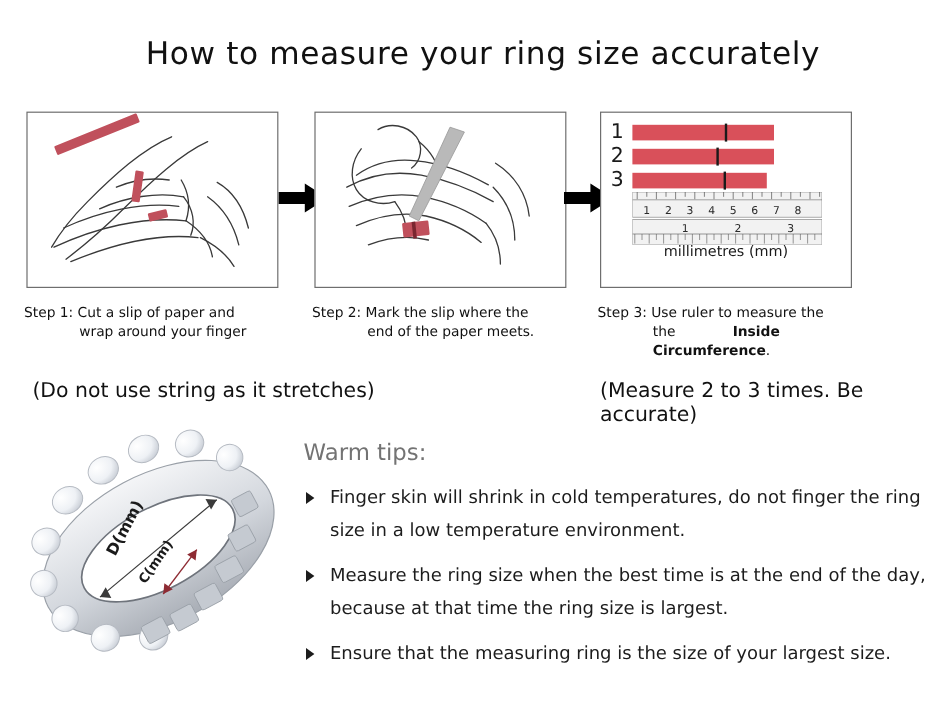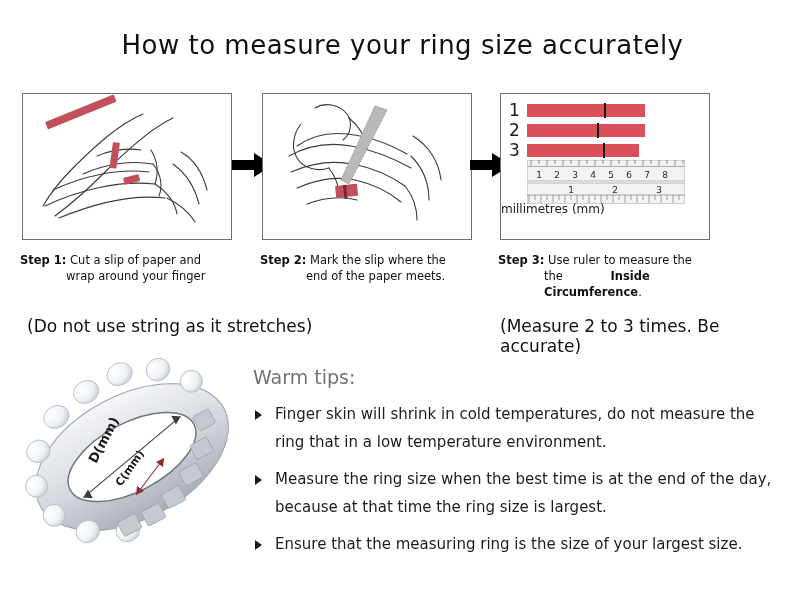--- a/index.html
+++ b/index.html
@@ -88,35 +88,35 @@
     position: absolute;
     left: 26px;
     top: 66px;
     width: 158px;
   }
   .ruler-label {
     position: absolute;
     left: 0;
     top: 108px;
     width: 208px;
-    text-align: left;
+    text-align: center;
     font-size: 12px;
     font-family: "DejaVu Sans", sans-serif;
     color: #1a1a1a;
   }
 
   
   .caption {
     position: absolute;
     font-family: "DejaVu Sans", sans-serif;
     font-size: 11.5px;
     line-height: 16px;
     color: #111111;
   }
-  .caption .lead { font-weight: bold; }
+  .caption .lead { font-weight: normal; }
   .caption .indent { display: block; padding-left: 46px; }
   .caption .strong { font-weight: bold; margin-left: 44px; }
   #cap-1 { left: 20px; top: 252px; width: 220px; }
   #cap-2 { left: 260px; top: 252px; width: 222px; }
   #cap-3 { left: 498px; top: 252px; width: 240px; }
 
   .note {
     position: absolute;
     font-family: "DejaVu Sans", sans-serif;
     font-size: 17px;
@@ -413,21 +413,21 @@
     <polygon points="146,106 138,110 145,115" fill="#8e2b33"></polygon>
   </g>
   <text x="103" y="135" transform="rotate(-55 103 135)" font-family="DejaVu Sans, sans-serif" font-size="11" font-weight="bold" fill="#1a1a1a">C(mm)</text>
 </svg>
 
 <div id="tips-heading">Warm tips:</div>
 
 <ul id="tips-list">
   <li>
     <span class="bullet"></span>
-    <span class="tip-text">Finger skin will shrink in cold temperatures, do not measure the ring that in a low temperature environment.</span>
+    <span class="tip-text">Finger skin will shrink in cold temperatures, do not finger the ring size in a low temperature environment.</span>
   </li>
   <li>
     <span class="bullet"></span>
     <span class="tip-text">Measure the ring size when the best time is at the end of the day, because at that time the ring size is largest.</span>
   </li>
   <li>
     <span class="bullet"></span>
     <span class="tip-text">Ensure that the measuring ring is the size of your largest size.</span>
   </li>
 </ul>

